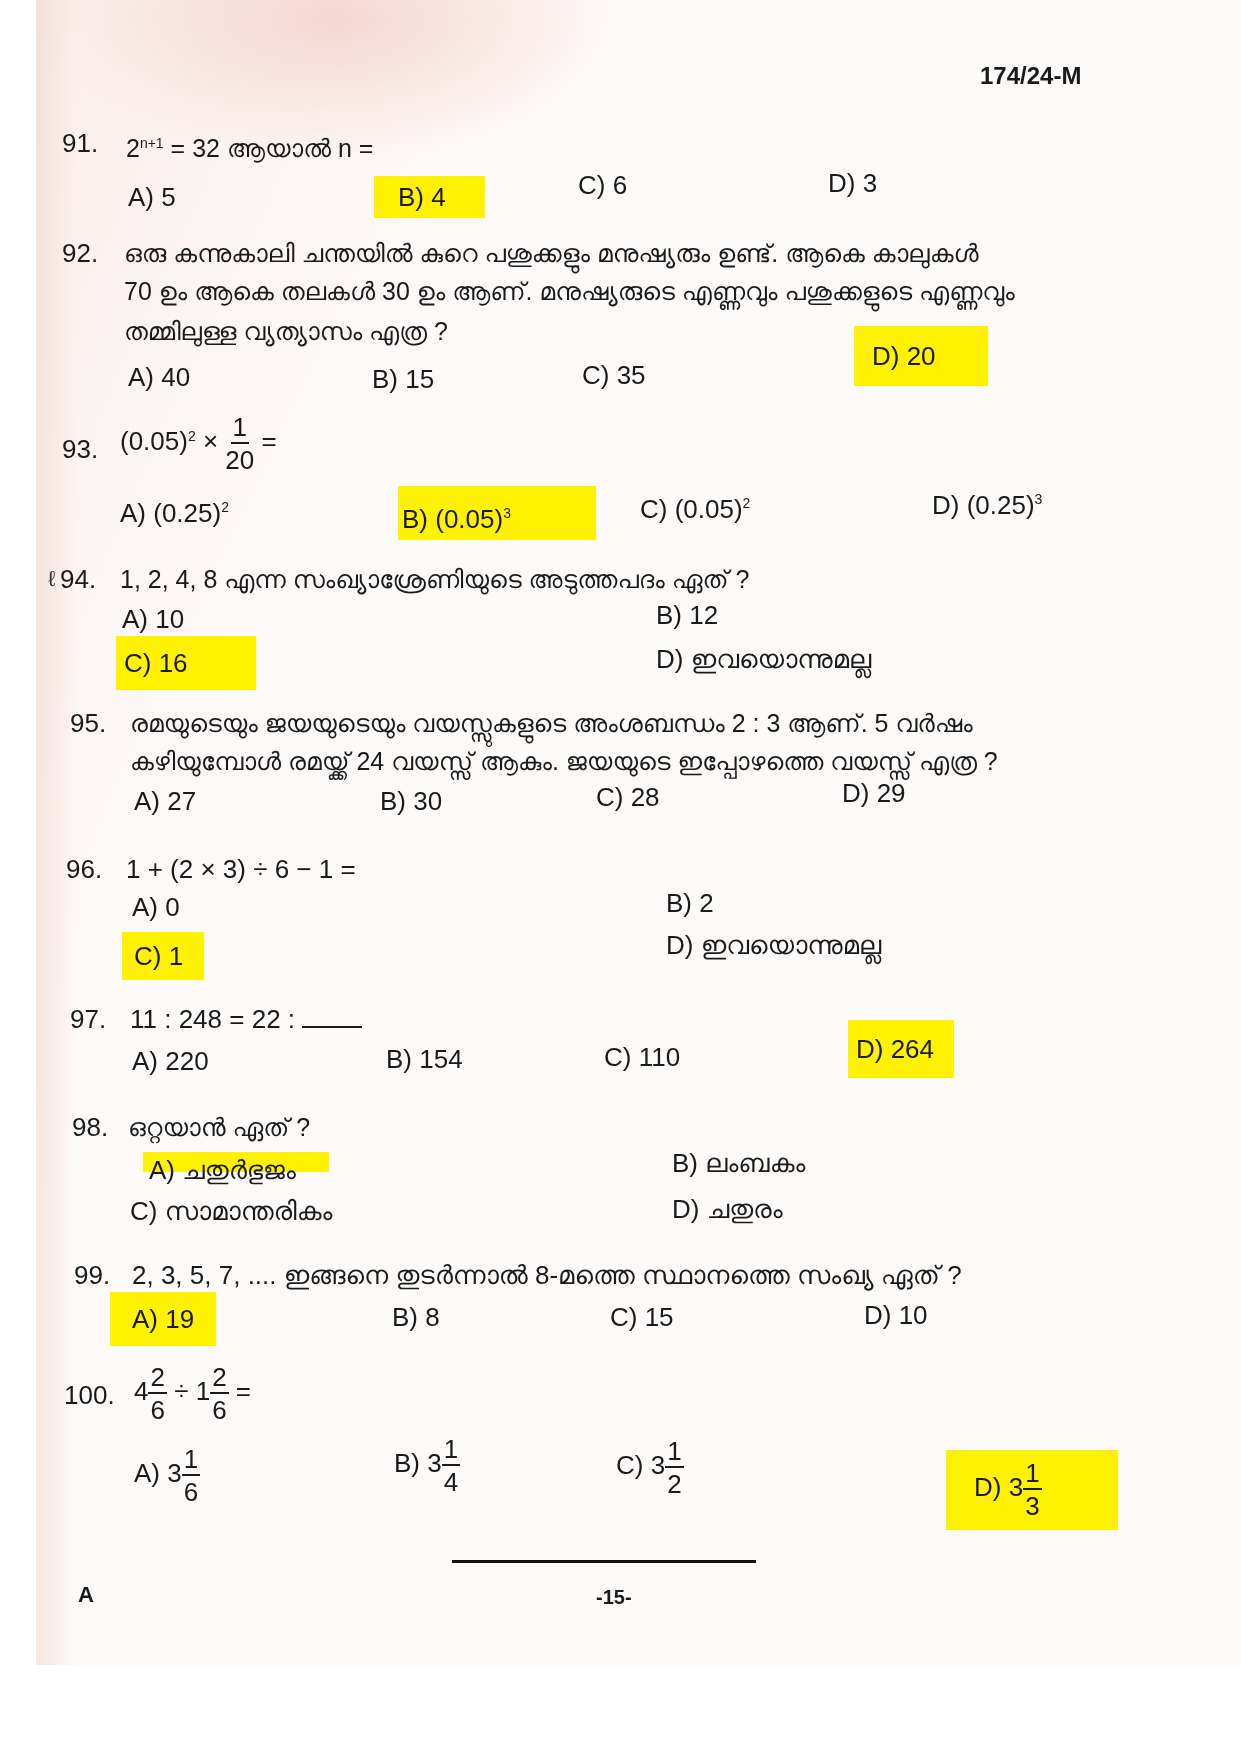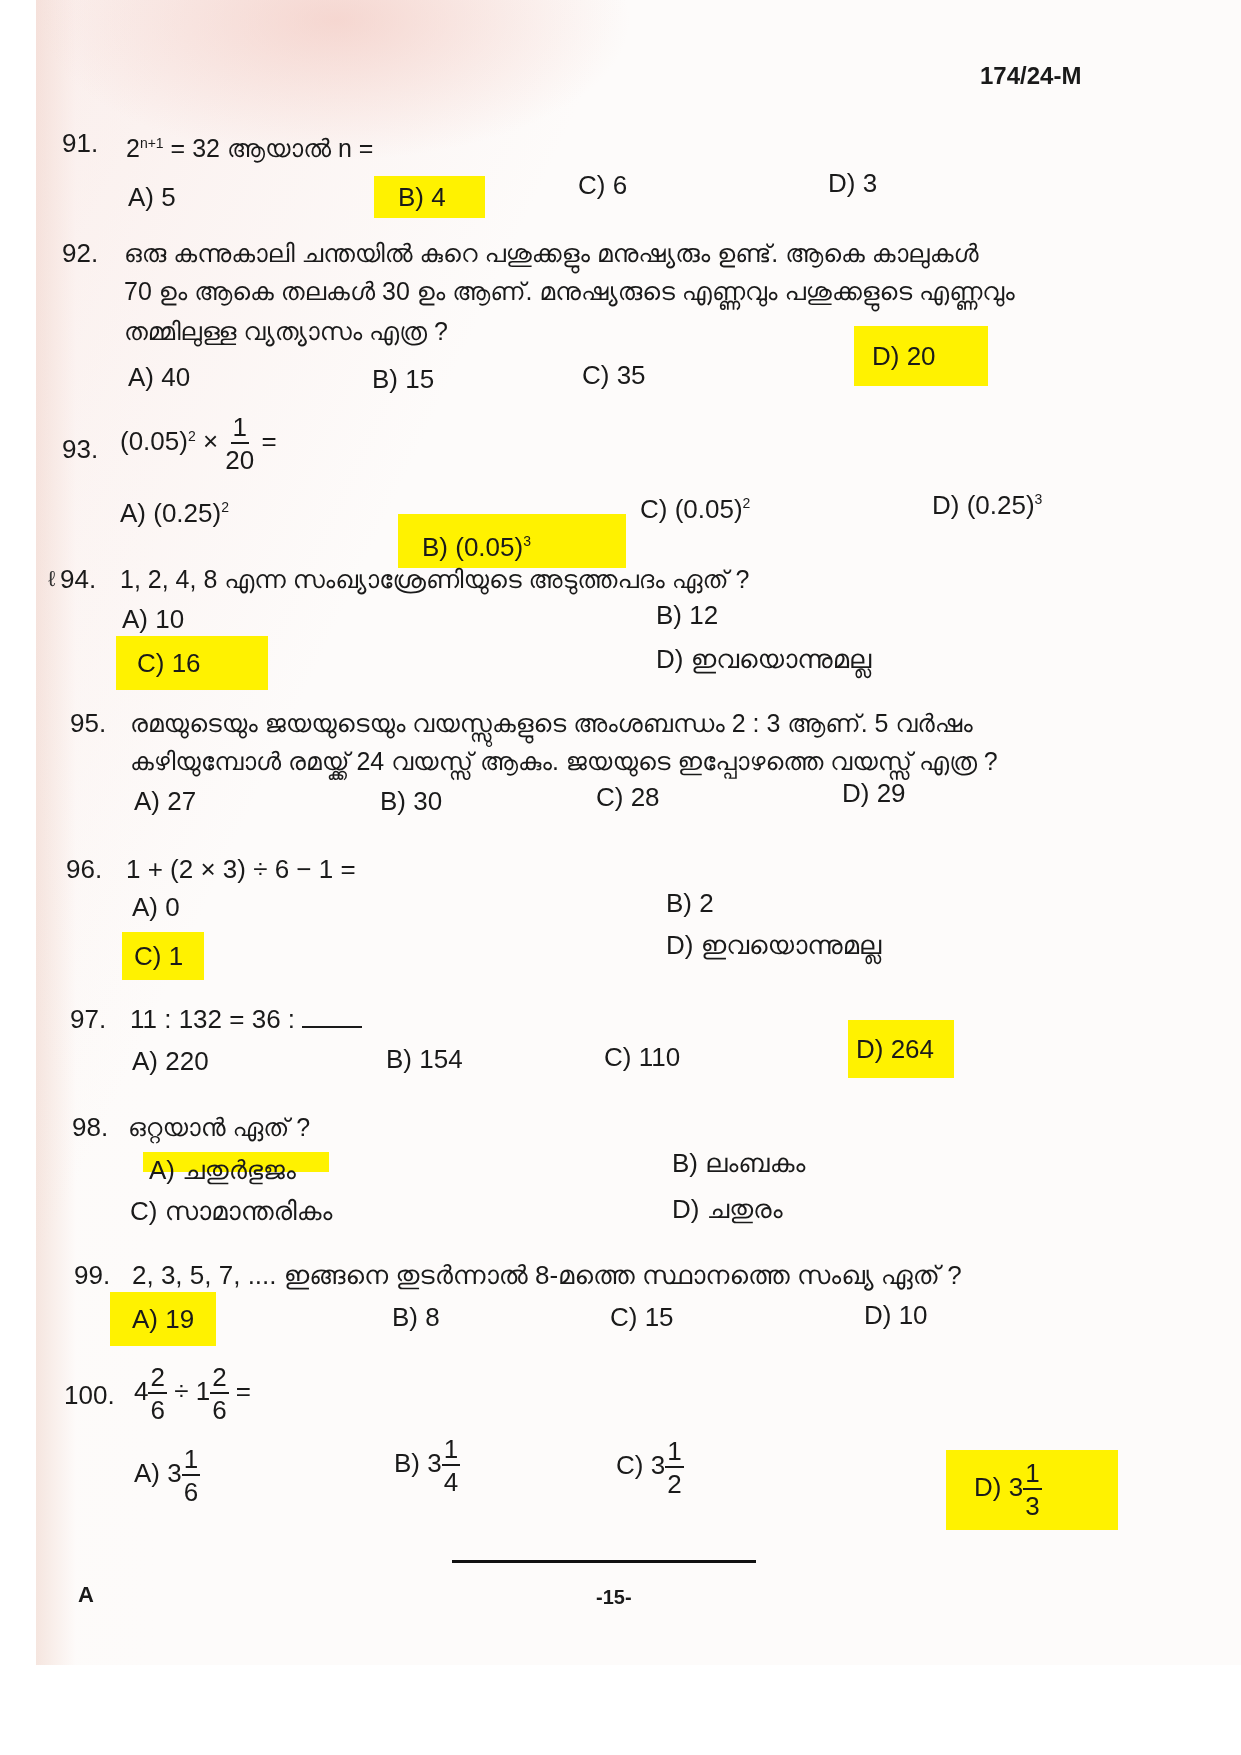--- a/index.html
+++ b/index.html
@@ -56,32 +56,32 @@
 
   <div>
     <div class="abs qno" style="left:26px; top:434px;">93.</div>
     <div class="abs qtext" style="left:84px; top:414px; font-size:26px;">
       <span>(0.05)</span><sup>2</sup><span> × </span><span class="frac">
           <span class="num">1</span>
           <span class="den">20</span>
         </span><span> =</span>
     </div>
     <div class="abs opt" style="left:84px; top:498px;"><span>A) (0.25)</span><sup>2</sup></div>
-    <div class="abs opt hl" style="left:362px; top:486px; width:228px; height:54px; padding-left:24px; box-sizing:border-box; line-height:54px;margin-top:28px;"><span>B) (0.05)</span><sup>3</sup></div>
+    <div class="abs opt hl" style="left:362px; top:486px; width:198px; height:54px; padding-left:4px; box-sizing:border-box; line-height:54px;"><span>B) (0.05)</span><sup>3</sup></div>
     <div class="abs opt" style="left:604px; top:494px;"><span>C) (0.05)</span><sup>2</sup></div>
     <div class="abs opt" style="left:896px; top:490px;"><span>D) (0.25)</span><sup>3</sup></div>
   </div>
 
   <div>
     <div class="abs mark" style="left:12px; top:566px;">ℓ</div>
     <div class="abs qno" style="left:24px; top:564px;">94.</div>
     <div class="abs qtext" style="left:84px; top:560px;">1, 2, 4, 8 എന്ന സംഖ്യാശ്രേണിയുടെ അടുത്തപദം ഏത് ?</div>
     <div class="abs opt" style="left:86px; top:604px;">A) 10</div>
     <div class="abs opt" style="left:620px; top:600px;">B) 12</div>
-    <div class="abs opt hl" style="left:80px; top:636px; width:152px; height:54px; padding-left:21px; box-sizing:border-box; line-height:54px;">C) 16</div>
+    <div class="abs opt hl" style="left:80px; top:636px; width:140px; height:54px; padding-left:8px; box-sizing:border-box; line-height:54px;">C) 16</div>
     <div class="abs opt" style="left:620px; top:644px;">D) ഇവയൊന്നുമല്ല</div>
   </div>
 
   <div>
     <div class="abs qno" style="left:34px; top:708px;">95.</div>
     <div class="abs qtext" style="left:94px; top:704px;">രമയുടെയും ജയയുടെയും വയസ്സുകളുടെ അംശബന്ധം 2 : 3 ആണ്. 5 വർഷം</div>
     <div class="abs qtext" style="left:94px; top:742px;">കഴിയുമ്പോൾ രമയ്ക്ക് 24 വയസ്സ് ആകും. ജയയുടെ ഇപ്പോഴത്തെ വയസ്സ് എത്ര ?</div>
     <div class="abs opt" style="left:98px; top:786px;">A) 27</div>
     <div class="abs opt" style="left:344px; top:786px;">B) 30</div>
     <div class="abs opt" style="left:560px; top:782px;">C) 28</div>
@@ -93,21 +93,21 @@
     <div class="abs qtext" style="left:90px; top:850px; font-size:26px;">1 + (2 × 3) ÷ 6 − 1 =</div>
     <div class="abs opt" style="left:96px; top:892px;">A) 0</div>
     <div class="abs opt" style="left:630px; top:888px;">B) 2</div>
     <div class="abs opt hl" style="left:86px; top:932px; width:82px; height:48px; padding-left:12px; box-sizing:border-box; line-height:48px;">C) 1</div>
     <div class="abs opt" style="left:630px; top:930px;">D) ഇവയൊന്നുമല്ല</div>
   </div>
 
   <div>
     <div class="abs qno" style="left:34px; top:1004px;">97.</div>
     <div class="abs qtext" style="left:94px; top:1000px; font-size:26px;">
-      <span>11 : 132 = 36 :</span> <span class="blank"></span>
+      <span>11 : 248 = 22 :</span> <span class="blank"></span>
     </div>
     <div class="abs opt" style="left:96px; top:1046px;">A) 220</div>
     <div class="abs opt" style="left:350px; top:1044px;">B) 154</div>
     <div class="abs opt" style="left:568px; top:1042px;">C) 110</div>
     <div class="abs opt hl" style="left:812px; top:1020px; width:106px; height:58px; padding-left:8px; box-sizing:border-box; line-height:58px;">D) 264</div>
   </div>
 
   <div>
     <div class="abs qno" style="left:36px; top:1112px;">98.</div>
     <div class="abs qtext" style="left:92px; top:1108px;">ഒറ്റയാൻ ഏത് ?</div>

